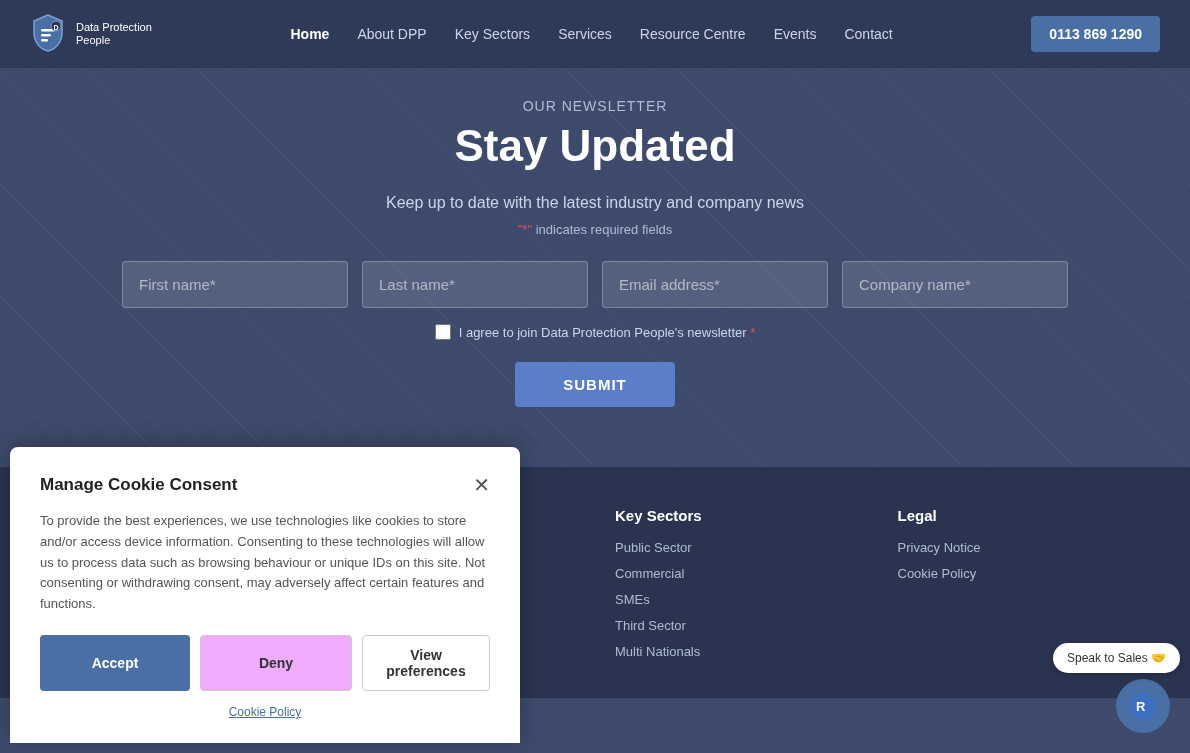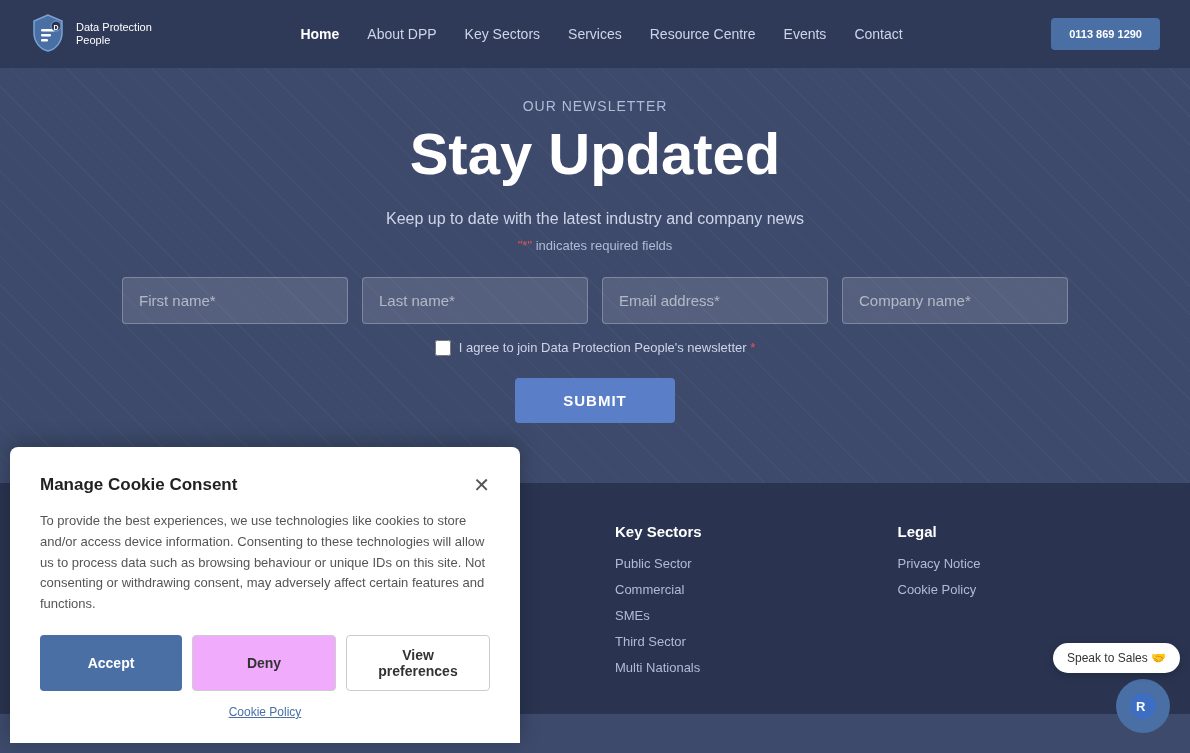--- a/index.html
+++ b/index.html
@@ -21,21 +21,21 @@
     .logo-text span { display: block; font-size: 11px; font-weight: 400; }
     nav { display: flex; align-items: center; gap: 28px; }
     nav a { color: #cdd5e8; text-decoration: none; font-size: 14px; }
     nav a.active { color: #fff; font-weight: 700; }
     .phone-btn {
       background: #4a6fa5;
       color: #fff;
       border: none;
       padding: 10px 18px;
       border-radius: 4px;
-      font-size: 11px;
+      font-size: 14px;
       font-weight: 700;
       cursor: pointer;
     }
 
     
     .main-section {
       background: #3d4a6b;
       background-image: repeating-linear-gradient(
         45deg,
         rgba(255,255,255,0.03) 0px,
@@ -47,21 +47,21 @@
       padding: 30px 12px 60px;
     }
     .newsletter-label {
       font-size: 14px;
       color: #b0bcd6;
       letter-spacing: 1px;
       text-transform: uppercase;
       margin-bottom: 8px;
     }
     .main-title {
-      font-size: 58px;
+      font-size: 44px;
       font-weight: 800;
       color: #fff;
       margin-bottom: 24px;
       line-height: 1.1;
     }
     .subtitle {
       font-size: 16px;
       color: #cdd5e8;
       margin-bottom: 10px;
     }
@@ -195,21 +195,21 @@
       border-radius: 4px;
       font-size: 14px;
       font-weight: 700;
       cursor: pointer;
       flex: 1;
     }
     .btn-prefs {
       background: #fff;
       color: #333;
       border: 1px solid #ccc;
-      padding: 11px 28px;
+      padding: 11px 16px;
       border-radius: 4px;
       font-size: 14px;
       font-weight: 700;
       cursor: pointer;
       flex: 1;
     }
     .cookie-policy-link {
       font-size: 12px;
       color: #4a6fa5;
       text-decoration: underline;

